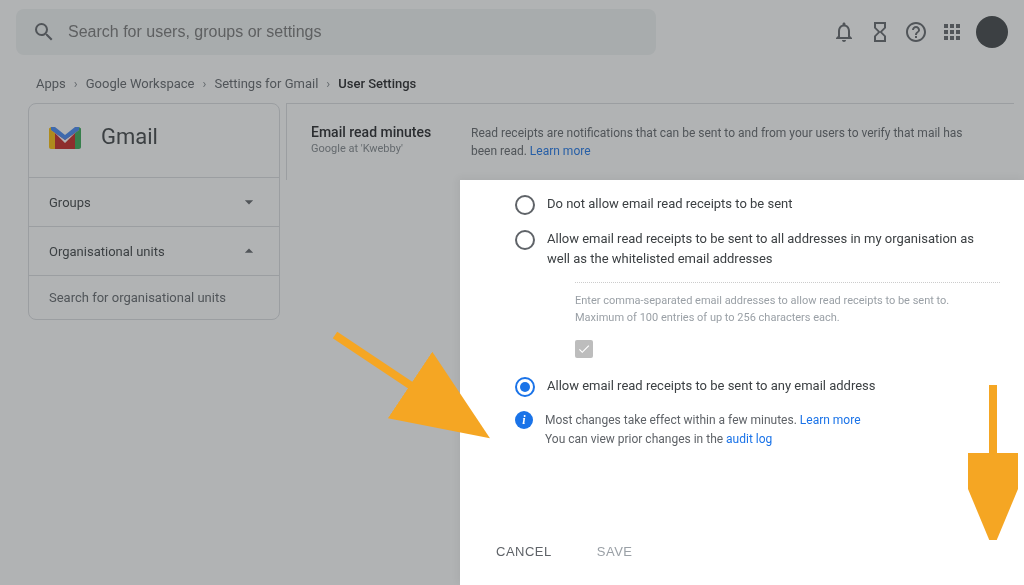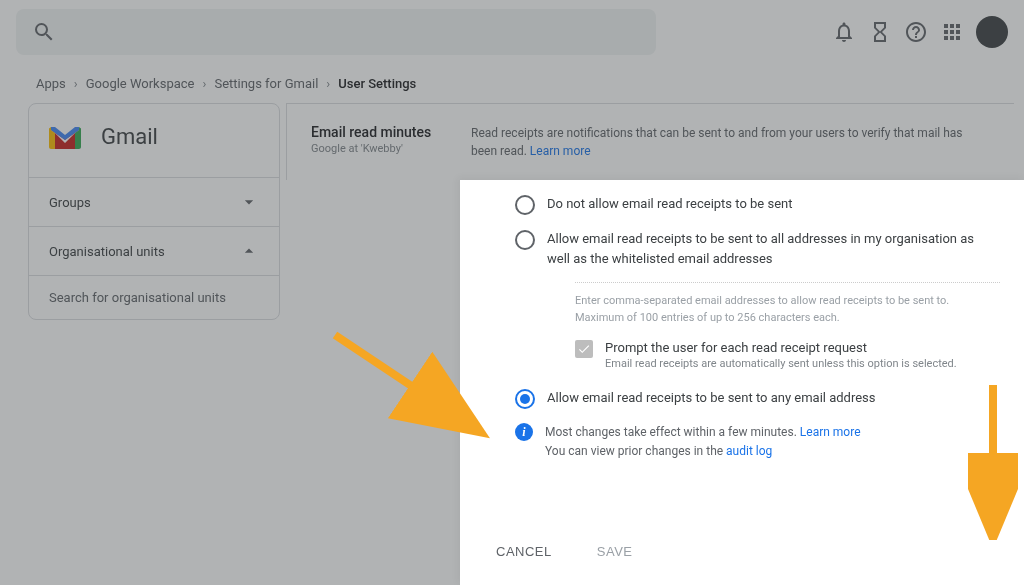--- a/index.html
+++ b/index.html
@@ -83,20 +83,21 @@
     .arrow2 { top: 380px; right: 6px; width: 50px; height: 160px; }
   </style>
 </head>
 <body>
 
 <div class="header">
   <div class="search-box">
     <svg class="search-icon" viewBox="0 0 24 24">
         <path d="M15.5 14h-.79l-.28-.27A6.471 6.471 0 0016 9.5 6.5 6.5 0 109.5 16c1.61 0 3.09-.59 4.23-1.57l.27.28v.79l5 4.99L20.49 19l-4.99-5zm-6 0C7.01 14 5 11.99 5 9.5S7.01 5 9.5 5 14 7.01 14 9.5 11.99 14 9.5 14z"></path>
       </svg>
+    <input class="search-input" placeholder="Search for users, groups or settings" style="">
   </div>
   <div class="header-icons">
     <svg class="header-icon" viewBox="0 0 24 24">
         <path d="M12 22c1.1 0 2-.9 2-2h-4c0 1.1.9 2 2 2zm6-6v-5c0-3.07-1.63-5.64-4.5-6.32V4c0-.83-.67-1.5-1.5-1.5s-1.5.67-1.5 1.5v.68C7.64 5.36 6 7.92 6 11v5l-2 2v1h16v-1l-2-2zm-2 1H8v-6c0-2.48 1.51-4.5 4-4.5s4 2.02 4 4.5v6z"></path>
       </svg>
     <svg class="header-icon" viewBox="0 0 24 24">
         <path d="M6 2v6h.01L6 8.01 10 12l-4 4 .01.01H6V22h12v-5.99h-.01L18 16l-4-4 4-3.99-.01-.01H18V2H6zm10 14.5V20H8v-3.5l4-4 4 4zm-4-5l-4-4V4h8v3.5l-4 4z"></path>
       </svg>
     <svg class="header-icon" viewBox="0 0 24 24">
         <path d="M11 18h2v-2h-2v2zm1-16C6.48 2 2 6.48 2 12s4.48 10 10 10 10-4.48 10-10S17.52 2 12 2zm0 18c-4.41 0-8-3.59-8-8s3.59-8 8-8 8 3.59 8 8-3.59 8-8 8zm0-14c-2.21 0-4 1.79-4 4h2c0-1.1.9-2 2-2s2 .9 2 2c0 2-3 1.75-3 5h2c0-2.25 3-2.5 3-5 0-2.21-1.79-4-4-4z"></path>
@@ -175,24 +176,20 @@
     </div>
 
     <div class="indent-block">
       <div class="divider"></div>
       <div class="helper-text">Enter comma-separated email addresses to allow read receipts to be sent to. Maximum of 100 entries of up to 256 characters each.</div>
       <div class="checkbox-row">
         <div class="checkbox">
           <svg viewBox="0 0 24 24">
               <path d="M9 16.17L4.83 12l-1.42 1.41L9 19 21 7l-1.41-1.41z"></path>
             </svg>
-        </div>
-        <div>
-          <div class="checkbox-label">Prompt the user for each read receipt request</div>
-          <div class="radio-sub">Email read receipts are automatically sent unless this option is selected.</div>
         </div>
       </div>
     </div>
 
     <div class="radio-row">
       <div class="radio selected"></div>
       <div>
         <div class="radio-label">Allow email read receipts to be sent to any email address</div>
       </div>
     </div>

